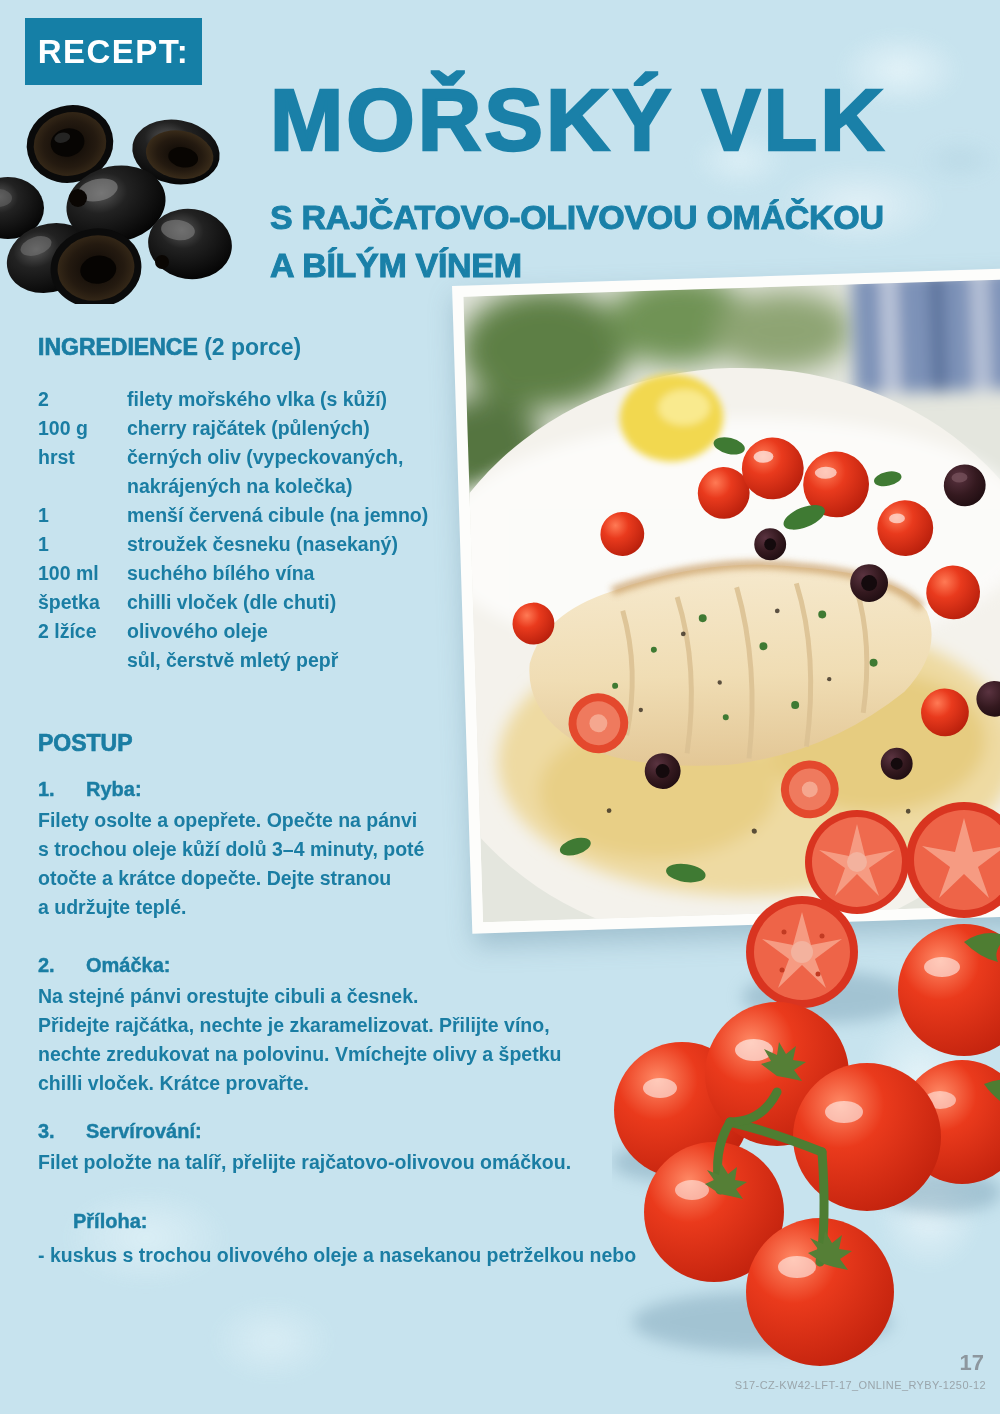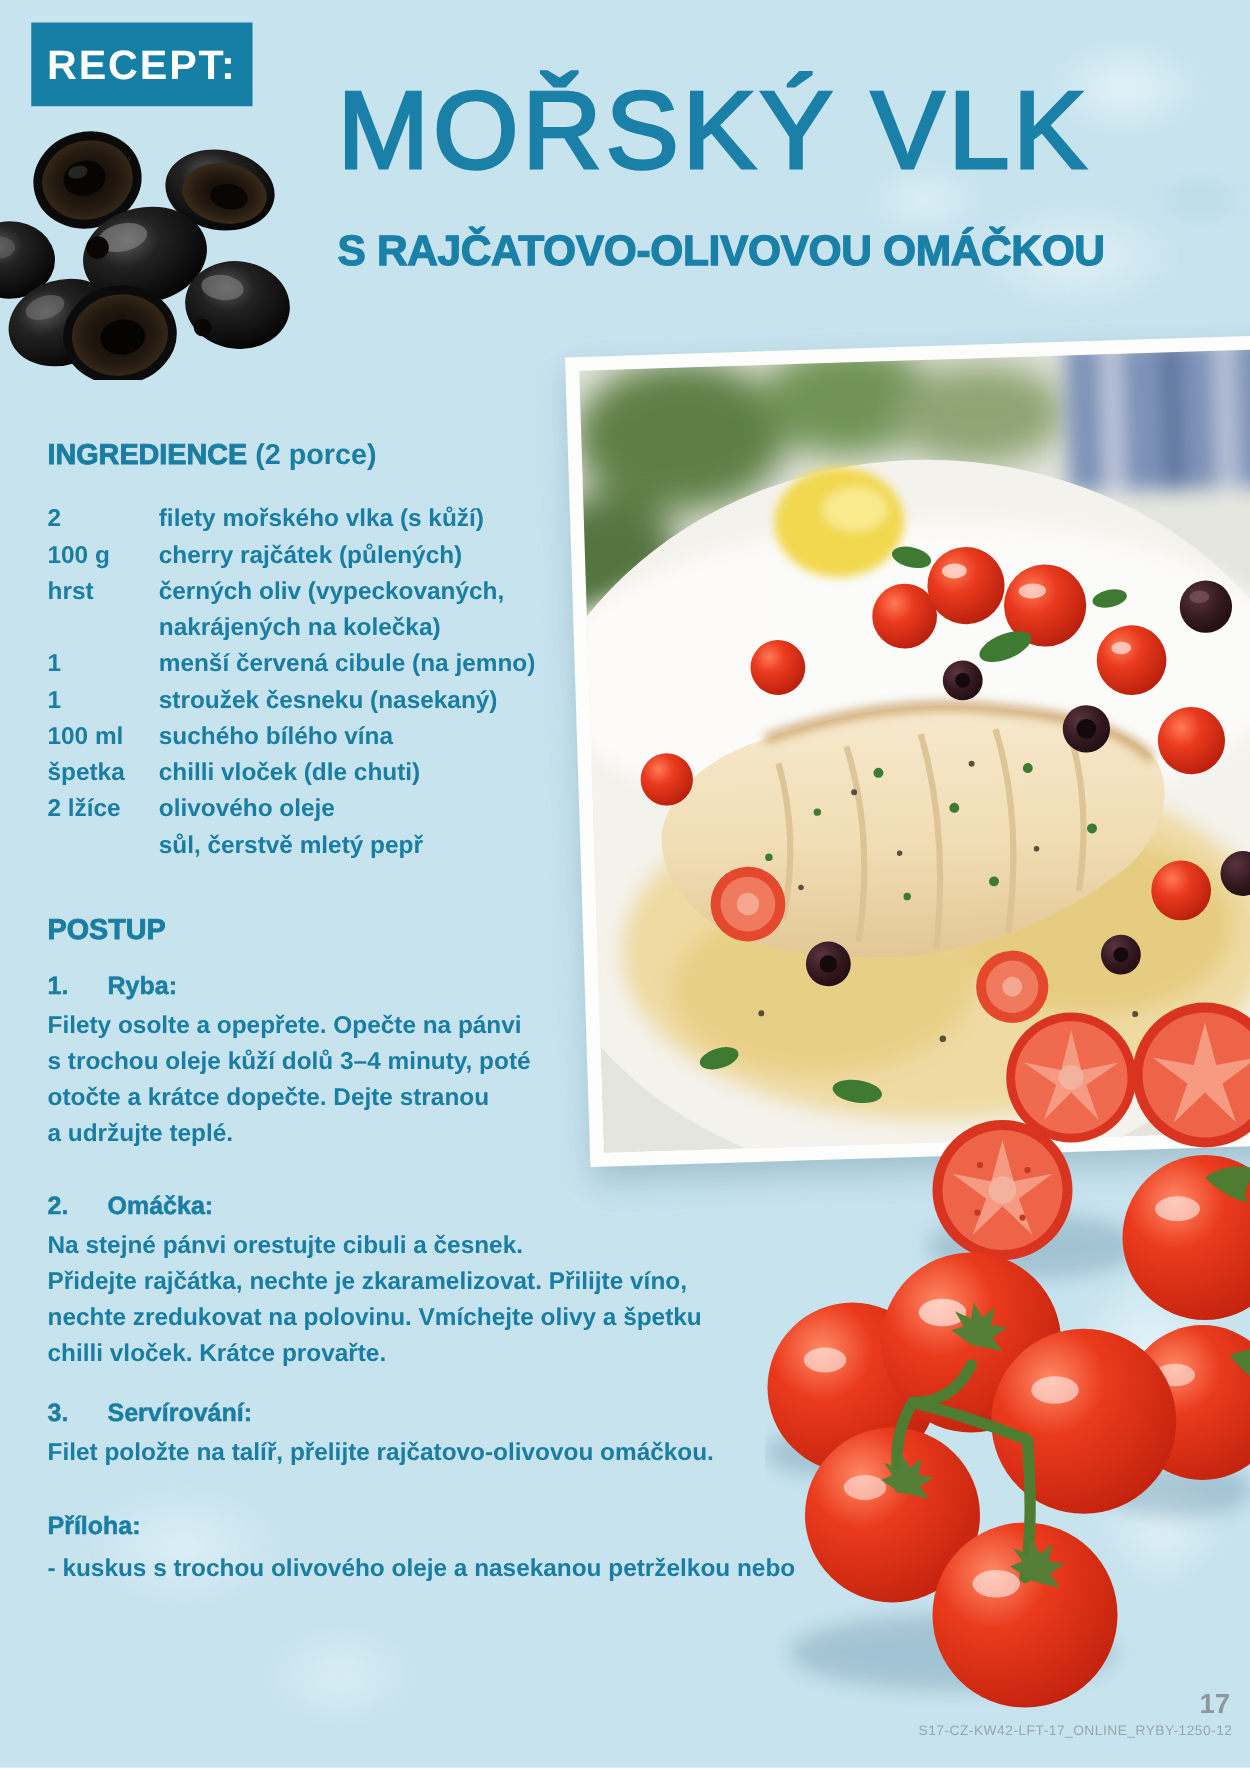--- a/index.html
+++ b/index.html
@@ -24,50 +24,50 @@
       radial-gradient(120px 70px at 30% 40%, rgba(238,250,253,.65), rgba(238,250,253,0) 70%),
       radial-gradient(90px 60px at 60% 75%, rgba(238,250,253,.55), rgba(238,250,253,0) 70%);}
 
   .badge{
     position:absolute;left:25px;top:18px;width:177px;height:67px;
     background:#157fa6;color:#ffffff;display:flex;align-items:center;justify-content:center;
     font-size:33px;font-weight:800;letter-spacing:1.5px;
   }
   .header{position:absolute;left:270px;top:56px;width:700px;color:#1a80a8;}
   .title{
-    font-size:88px;line-height:96px;font-weight:400;letter-spacing:3px;
-    -webkit-text-stroke:2.5px #1a80a8;white-space:nowrap;
+    font-size:88px;line-height:96px;font-weight:700;letter-spacing:3px;
+    -webkit-text-stroke:2.5px #1a80a8;white-space:nowrap;margin-top:16px;
   }
   .subtitle{
     font-size:34px;line-height:48px;font-weight:700;letter-spacing:-.3px;
     -webkit-text-stroke:1px #1a80a8;white-space:nowrap;
   }
   .subtitle.first{margin-top:25px;}
 
   .teal{color:#1a7da3;}
   .section-heading{font-size:23px;font-weight:800;-webkit-text-stroke:.7px #1a7da3;}
   .section-heading .note{font-weight:600;-webkit-text-stroke:0;}
 
-  .ingredients{position:absolute;left:38px;top:350px;width:440px;}
+  .ingredients{position:absolute;left:38px;top:334px;width:440px;}
   .ing-list{margin-top:24px;}
   .ing-row{display:flex;font-size:19.5px;line-height:29px;}
   .ing-qty{width:89px;font-weight:700;flex:none;}
   .ing-desc{font-weight:600;white-space:pre-line;}
 
   .postup-heading{position:absolute;left:38px;top:730px;}
   .step{position:absolute;left:38px;width:650px;}
   .step1{top:776px;}
   .step2{top:952px;}
   .step3{top:1118px;}
   .step-head{display:flex;font-size:20px;font-weight:700;line-height:27px;-webkit-text-stroke:.4px #1a7da3;}
   .step-num{width:48px;flex:none;}
   .step-text{margin-top:3px;font-size:19.5px;font-weight:600;line-height:29px;white-space:pre-line;}
 
   .priloha{position:absolute;left:38px;top:1208px;width:660px;}
-  .priloha-title{font-size:20px;font-weight:700;line-height:27px;-webkit-text-stroke:.4px #1a7da3;}
+  .priloha-title{font-size:20px;font-weight:700;line-height:27px;margin-left:35px;-webkit-text-stroke:.4px #1a7da3;}
   .priloha-line{font-size:19.5px;font-weight:600;line-height:29px;}
   .priloha-line.first{margin-top:6px;}
 
   .photo-frame{
     position:absolute;left:452px;top:286px;width:575px;height:648px;
     background:#fdfdfb;padding:11px;box-sizing:border-box;
     transform:rotate(-1.8deg);transform-origin:0 0;
     box-shadow:2px 12px 26px rgba(96,138,158,.38);
     z-index:2;
   }
@@ -139,20 +139,21 @@
     <g transform="rotate(-8 102 182)">
       <ellipse cx="102" cy="182" rx="42" ry="36" fill="url(#oliveFlesh)"></ellipse>
       <ellipse cx="102" cy="182" rx="42" ry="36" fill="none" stroke="#0b0b0b" stroke-width="7"></ellipse>
       <ellipse cx="104" cy="184" rx="18" ry="14" fill="#060402"></ellipse>
     </g>
   </svg>
 
   <div class="header">
     <div class="title">MOŘSKÝ VLK</div>
     <div class="subtitle first">S RAJČATOVO-OLIVOVOU OMÁČKOU</div>
+    <div class="subtitle">A BÍLÝM VÍNEM</div>
   </div>
 
   <div class="ingredients teal">
     <div class="section-heading">
       <span>INGREDIENCE</span><span class="note"> (2 porce)</span>
     </div>
     <div class="ing-list">
       <div class="ing-row">
           <div class="ing-qty">2</div>
           <div class="ing-desc">filety mořského vlka (s kůží)</div>

